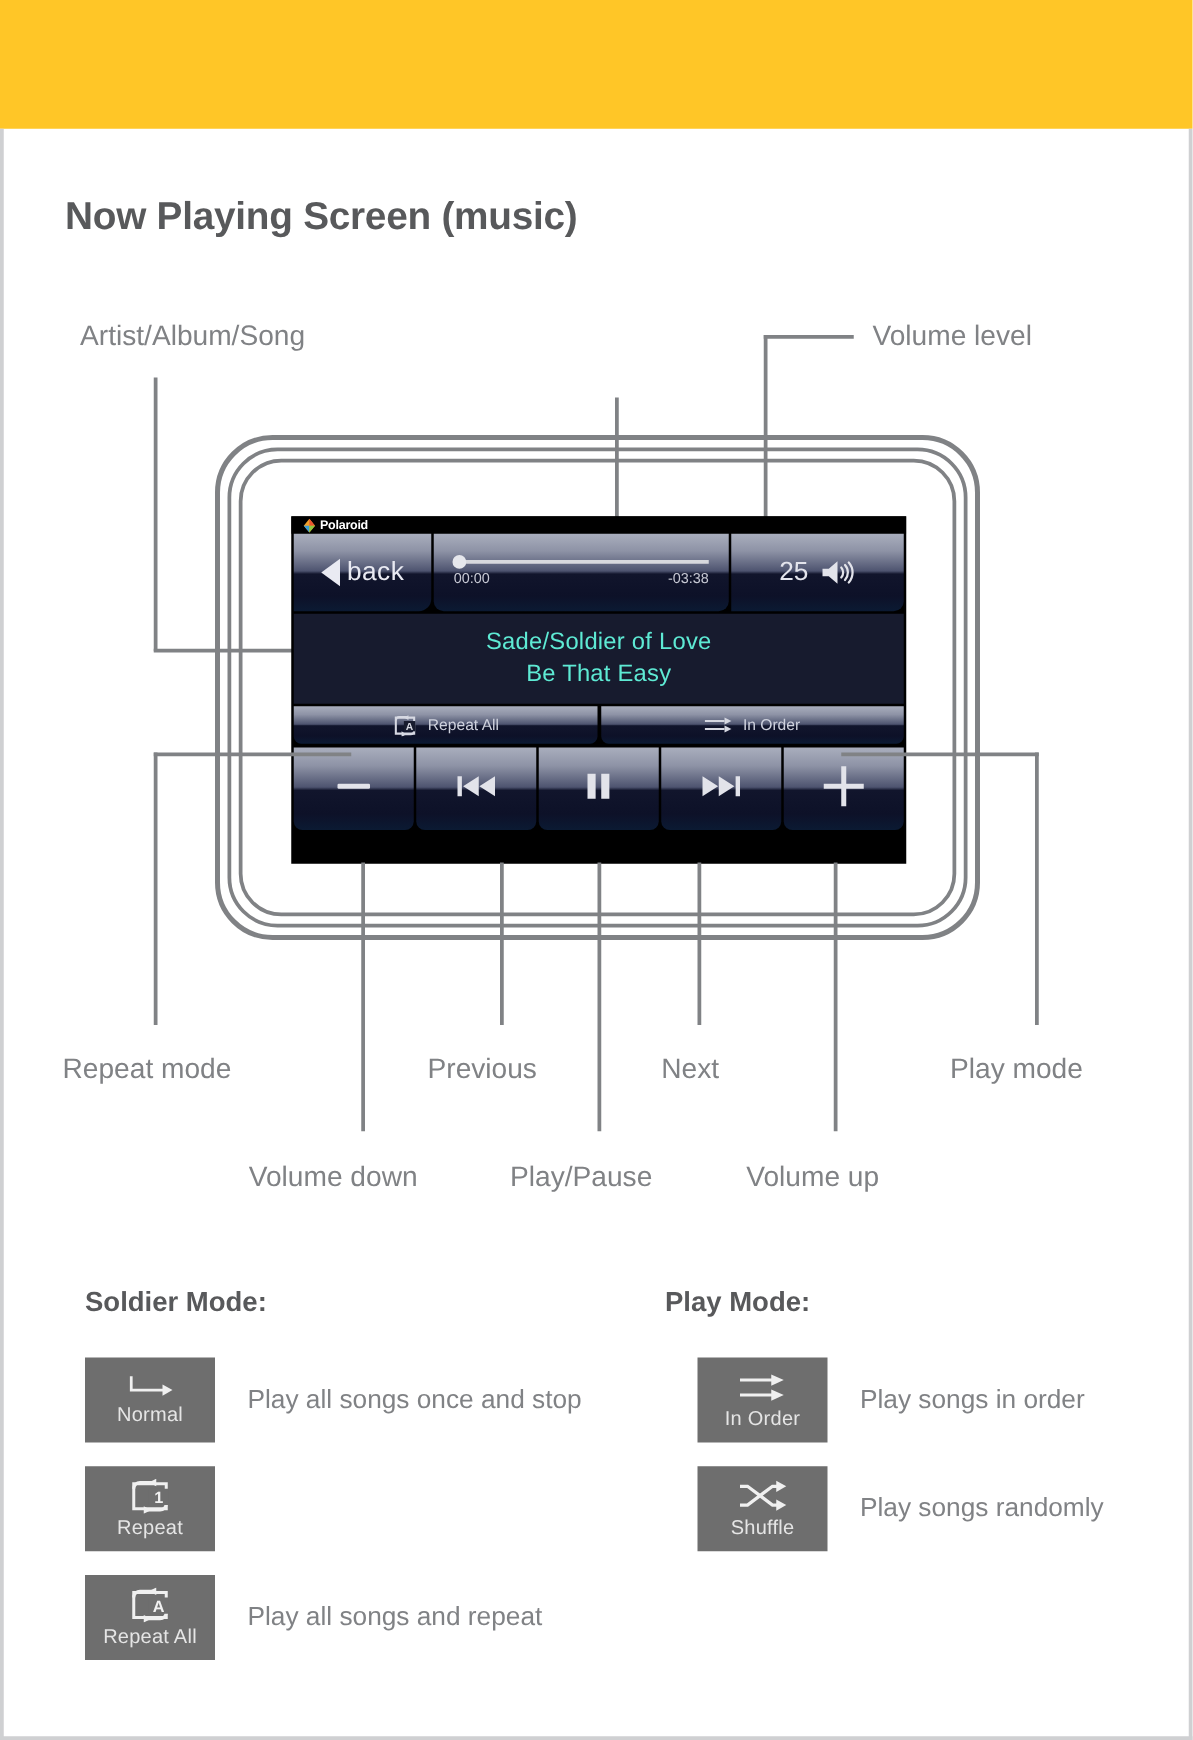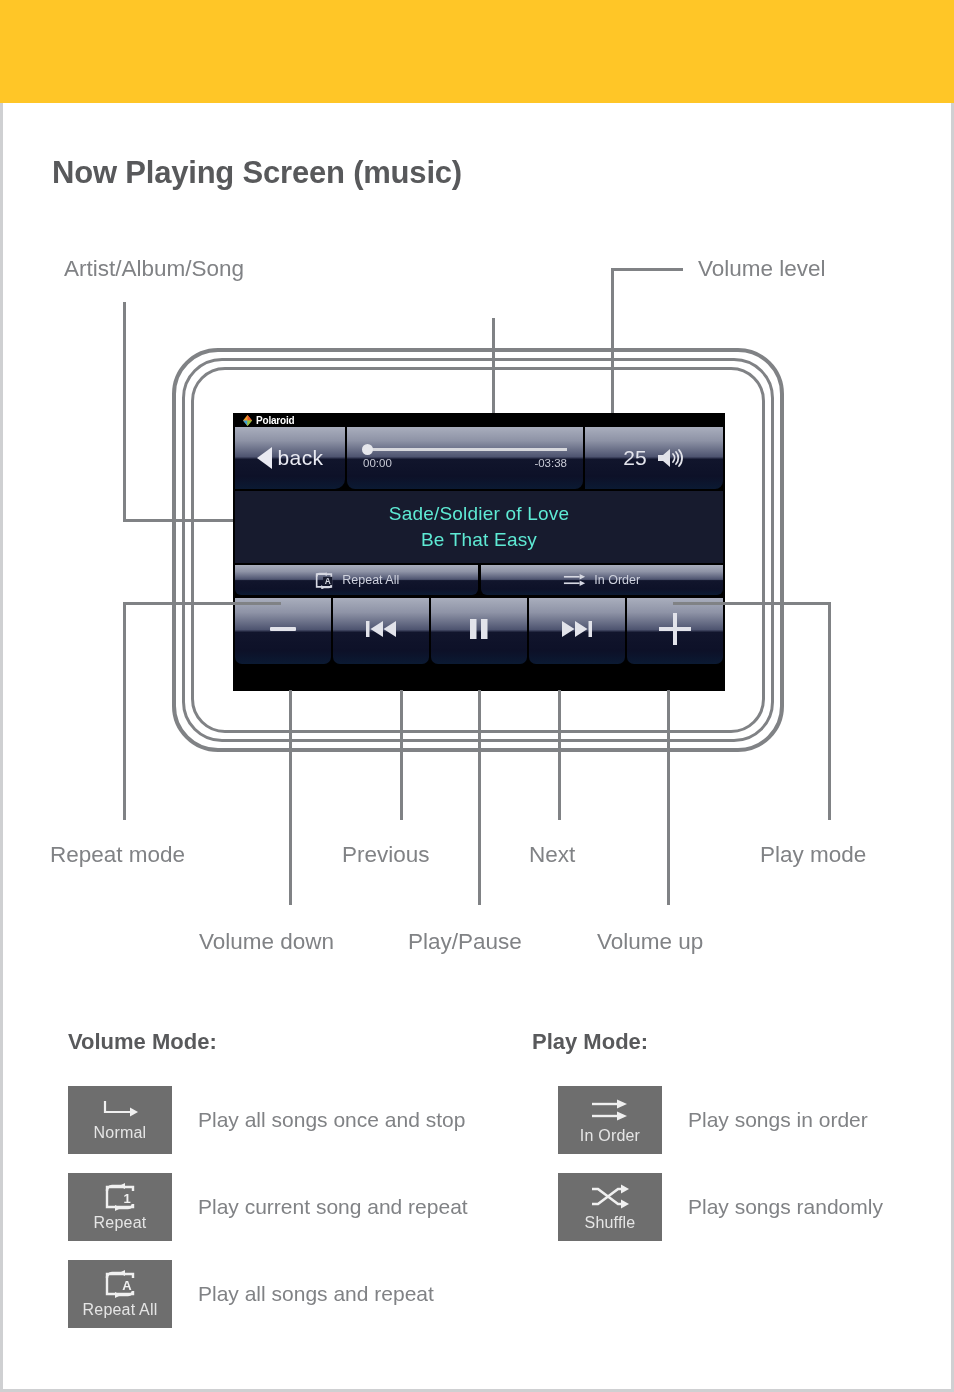--- a/index.html
+++ b/index.html
@@ -437,21 +437,21 @@
 
   <div class="lead-v" style="left:289px; top:690px; height:215px;"></div>
   <div class="callout" style="left:199px; top:929px;">Volume down</div>
 
   <div class="lead-v" style="left:478px; top:690px; height:215px;"></div>
   <div class="callout" style="left:408px; top:929px;">Play/Pause</div>
 
   <div class="lead-v" style="left:667px; top:690px; height:215px;"></div>
   <div class="callout" style="left:597px; top:929px;">Volume up</div>
 
-  <div class="legend-title" style="left:68px; top:1029px;">Volume Mode:</div>
+  <div class="legend-title" style="left:68px; top:1029px;">Soldier Mode:</div>
 
   <div class="legend-row" style="left:68px; top:1086px;">
     <div class="legend-tile">
       <svg width="46" height="22" viewBox="0 0 46 22">
         <path d="M8 2 V13 H34" stroke="#f0f0f0" stroke-width="2.2" fill="none"></path>
         <polygon points="33,8.5 41,13 33,17.5" fill="#f0f0f0"></polygon>
       </svg>
       <span class="tile-label">Normal</span>
     </div>
     <div class="legend-desc">Play all songs once and stop</div>
@@ -463,21 +463,20 @@
         <path d="M7 4 H33 V24 H7 Z" fill="none" stroke="#f0f0f0" stroke-width="2.4"></path>
         <path d="M23 3 H12 a5 5 0 0 0 -5 5" fill="none" stroke="#f0f0f0" stroke-width="2.4"></path>
         <path d="M17 25 H28 a5 5 0 0 0 5 -5" fill="none" stroke="#f0f0f0" stroke-width="2.4"></path>
         <polygon points="25,0 19,3 25,6" fill="#f0f0f0"></polygon>
         <polygon points="15,22 21,25 15,28" fill="#f0f0f0"></polygon>
         <rect x="19" y="8" width="16" height="13" fill="#6e6e6e"></rect>
         <text x="27" y="19.5" font-family="'Liberation Sans',sans-serif" font-size="13" font-weight="bold" fill="#f0f0f0" text-anchor="middle">1</text>
       </svg>
       <span class="tile-label">Repeat</span>
     </div>
-    <div class="legend-desc">Play current song and repeat</div>
   </div>
 
   <div class="legend-row" style="left:68px; top:1260px;">
     <div class="legend-tile">
       <svg width="40" height="28" viewBox="0 0 40 28">
         <path d="M7 4 H33 V24 H7 Z" fill="none" stroke="#f0f0f0" stroke-width="2.4"></path>
         <path d="M23 3 H12 a5 5 0 0 0 -5 5" fill="none" stroke="#f0f0f0" stroke-width="2.4"></path>
         <path d="M17 25 H28 a5 5 0 0 0 5 -5" fill="none" stroke="#f0f0f0" stroke-width="2.4"></path>
         <polygon points="25,0 19,3 25,6" fill="#f0f0f0"></polygon>
         <polygon points="15,22 21,25 15,28" fill="#f0f0f0"></polygon>

